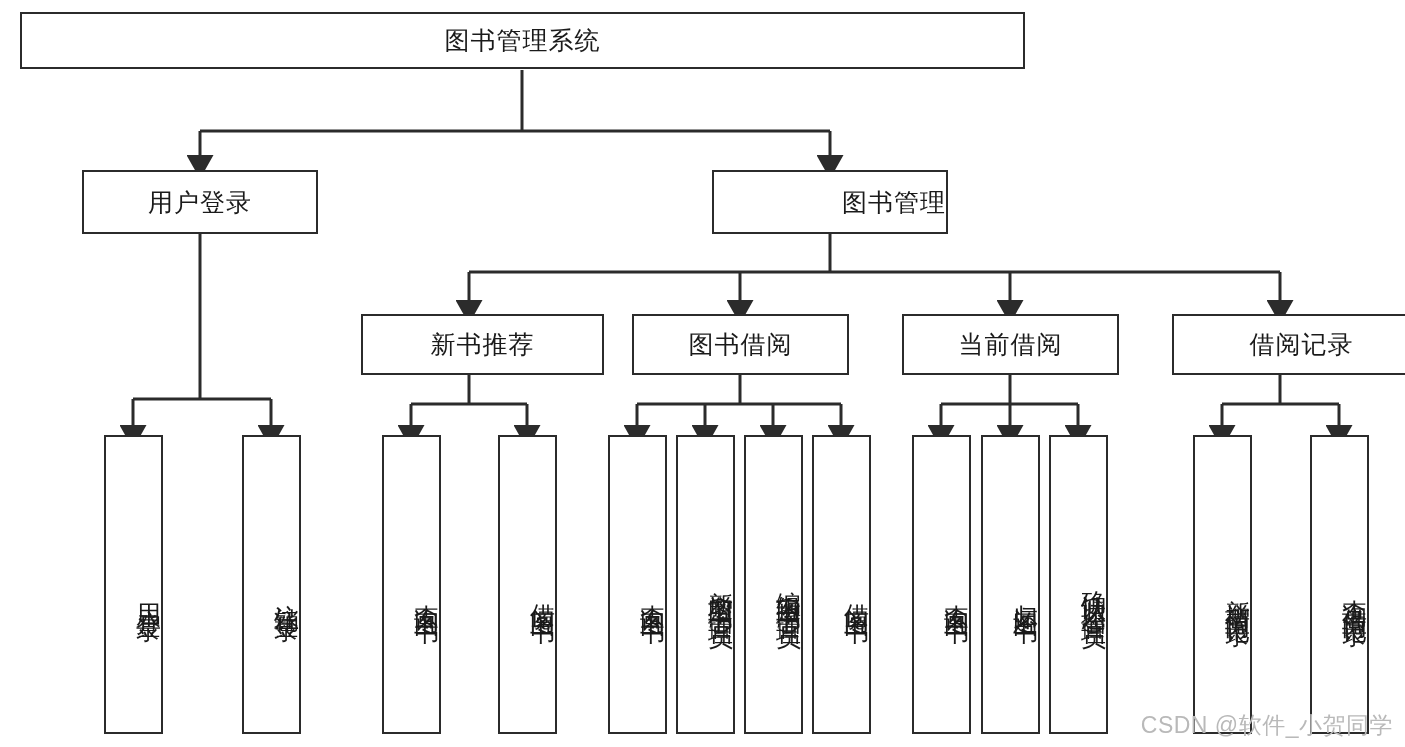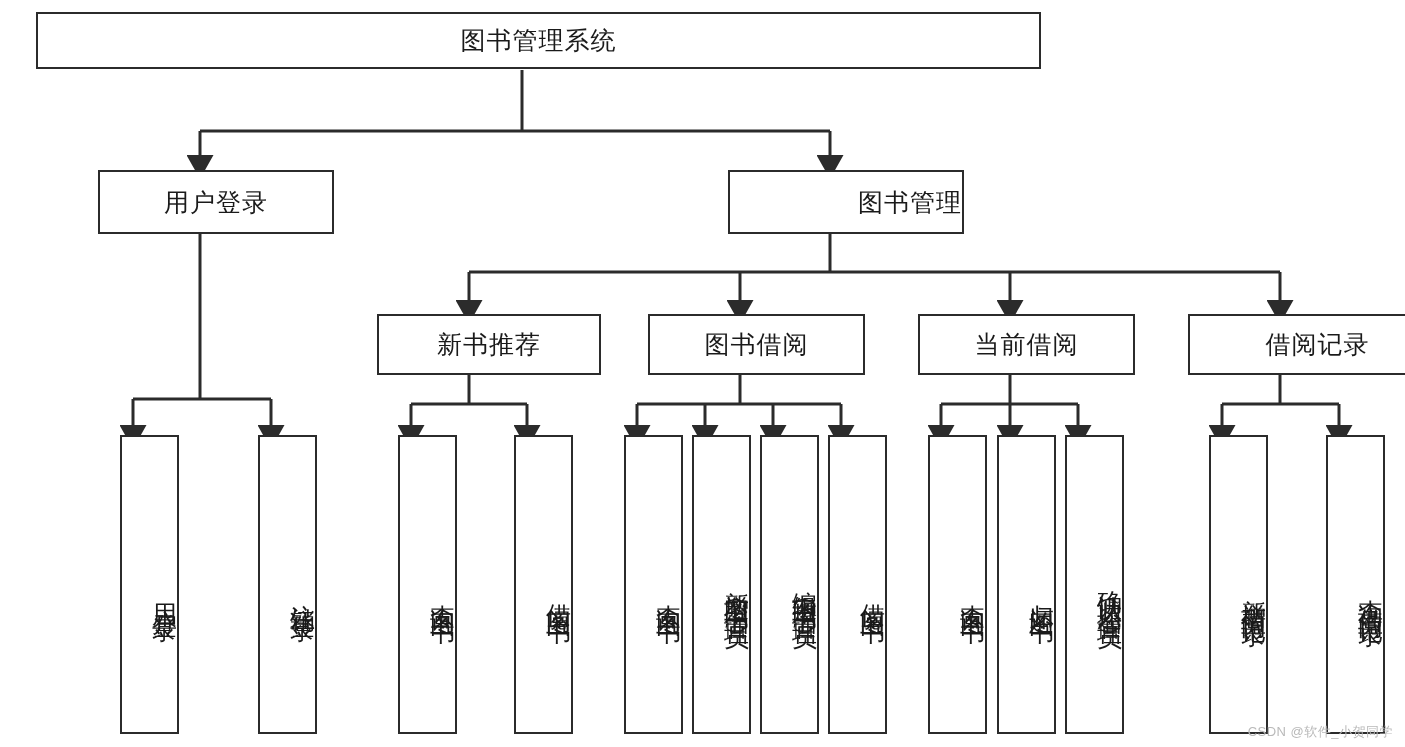--- a/index.html
+++ b/index.html
@@ -19,21 +19,20 @@
   }
   .node {
     position: absolute;
     box-sizing: border-box;
     border: 2.5px solid #2b2b2b;
     background: #ffffff;
     display: flex;
     align-items: center;
     justify-content: center;
     color: #1a1a1a;
-    margin-left: 16px;
   }
   .node.horiz {
     font-size: 25px;
     letter-spacing: 1px;
   }
   .node.vert {
     writing-mode: vertical-rl;
     text-orientation: upright;
     font-size: 25px;
     letter-spacing: 5px;
@@ -51,21 +50,21 @@
     left: 0;
     top: 0;
     width: 1405px;
     height: 747px;
     pointer-events: none;
   }
   .watermark {
     position: absolute;
     right: 12px;
     bottom: 6px;
-    font-size: 13px;
+    font-size: 23px;
     color: #b9b9b9;
     white-space: nowrap;
     letter-spacing: 0.5px;
   }
 </style>
 </head>
 <body>
 
 <div id="canvas">
 
@@ -123,21 +122,21 @@
     <span class="label">图书管理系统</span>
   </div>
 
   <div class="node horiz" style="left:82px; top:170px; width:236px; height:64px;">
     <span class="label">用户登录</span>
   </div>
   <div class="node horiz" style="left:712px; top:170px; width:236px; height:64px;justify-content:flex-end;">
     <span class="label">图书管理</span>
   </div>
 
-  <div class="node horiz" style="left:361px; top:314px; width:224px; height:61px;font-family:Liberation Serif, serif;">
+  <div class="node horiz" style="left:361px; top:314px; width:243px; height:61px;font-family:Liberation Serif, serif;">
     <span class="label">新书推荐</span>
   </div>
   <div class="node horiz" style="left:902px; top:314px; width:217px; height:61px;">
     <span class="label">当前借阅</span>
   </div>
   <div class="node horiz" style="left:632px; top:314px; width:217px; height:61px;">
     <span class="label">图书借阅</span>
   </div>
   <div class="node horiz" style="left:1172px; top:314px; width:259px; height:61px;">
     <span class="label">借阅记录</span>

